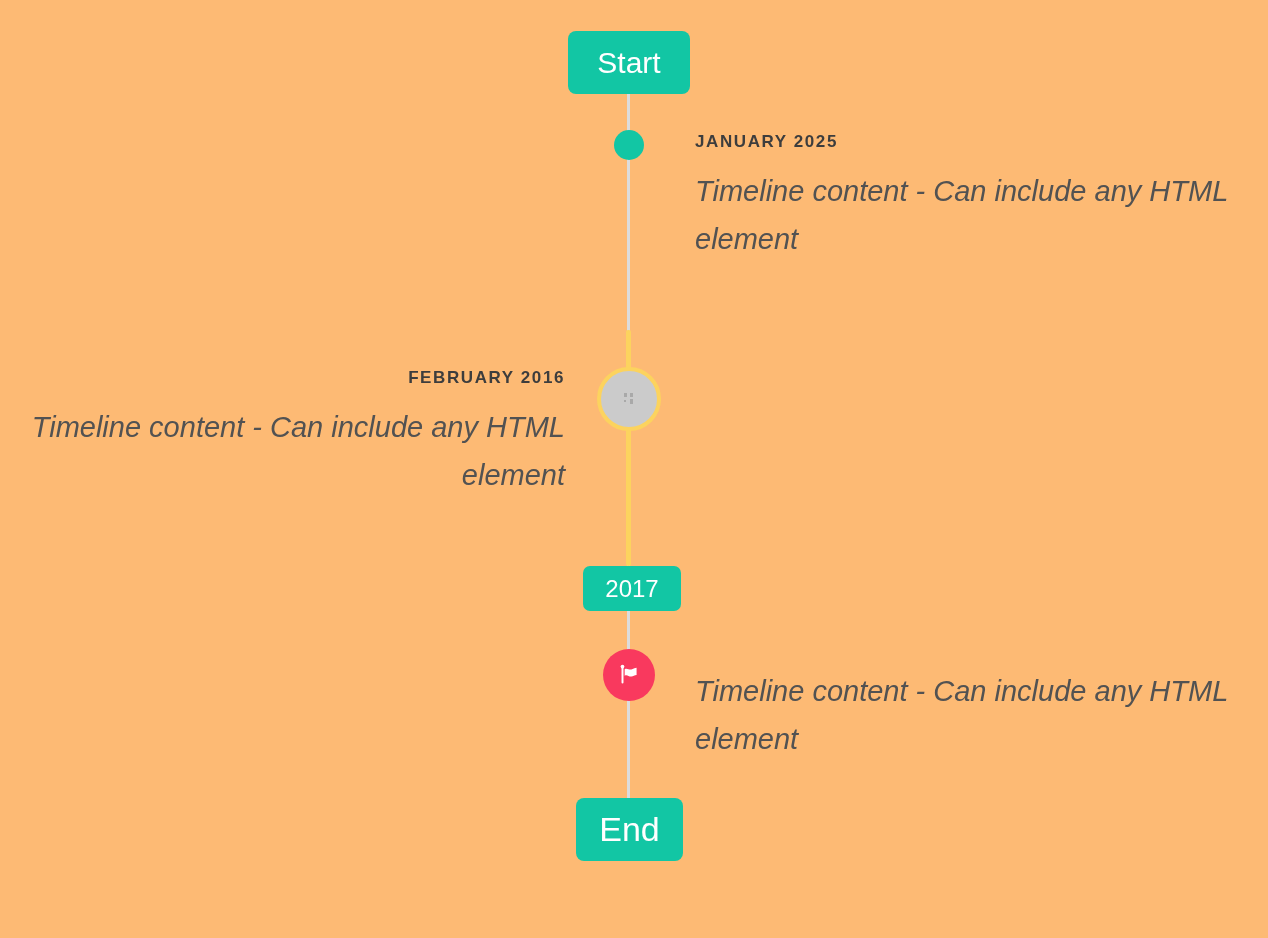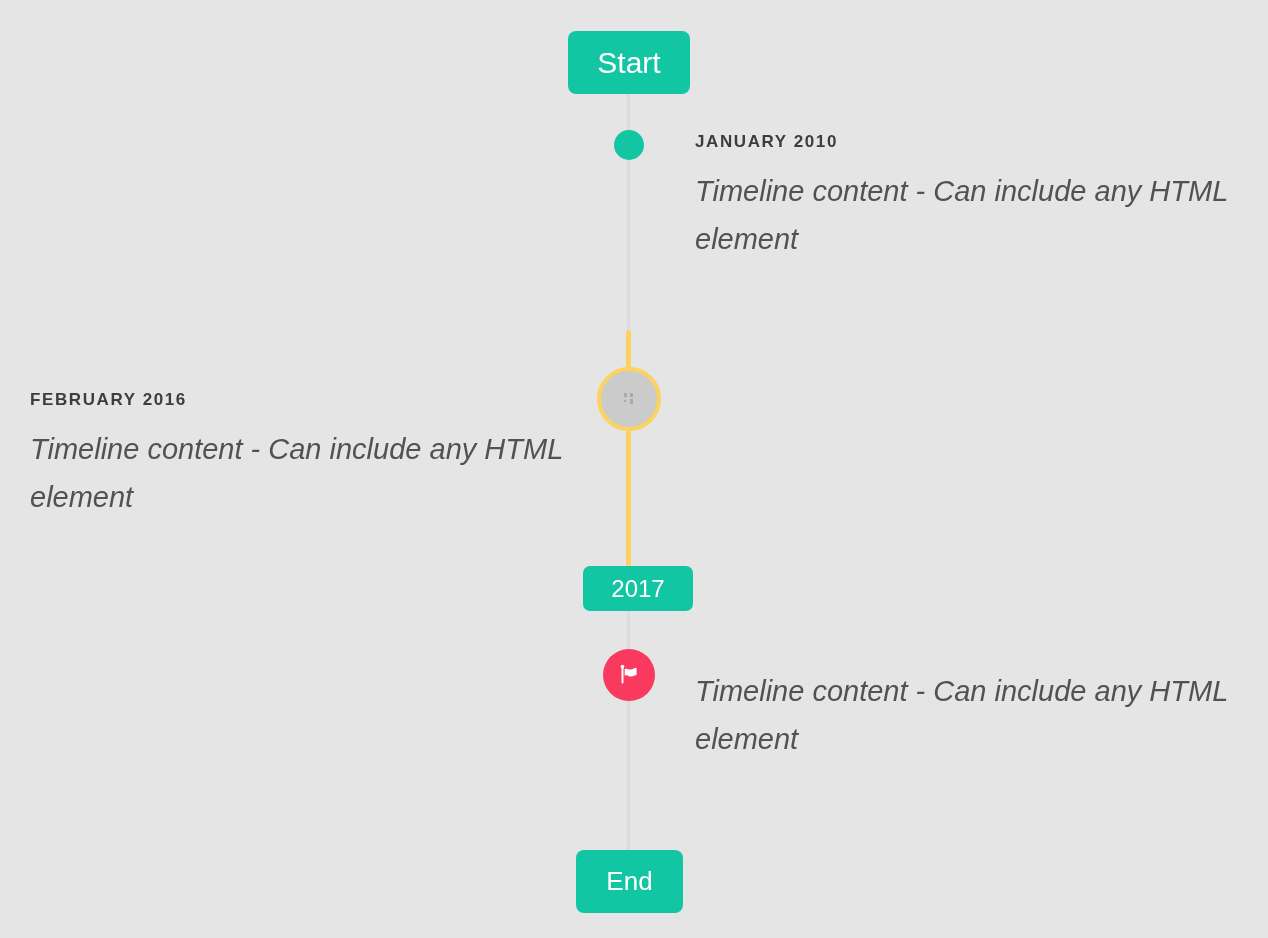--- a/index.html
+++ b/index.html
@@ -12,21 +12,21 @@
     --body-text:#525252;
     --badge-text:#ffffff;
   }
   *{margin:0;padding:0;box-sizing:border-box;}
   html,body{background:#ffffff;}
   body{font-family:"Liberation Sans", sans-serif;}
   .stage{
     position:relative;
     width:1268px;
     height:938px;
-    background:#e5e5e5;
+    background:#fdba74;
     overflow:hidden;
   }
   .vline{
     position:absolute;
     left:627px;
     top:94px;
     width:3px;
     height:756px;
     background:var(--line);
   }
@@ -41,22 +41,22 @@
   .badge{
     position:absolute;
     display:flex;
     align-items:center;
     justify-content:center;
     background:var(--accent);
     color:var(--badge-text);
     border-radius:8px;
   }
   .badge-start{left:568px;top:31px;width:122px;height:63px;font-size:30px;}
-  .badge-year{left:583px;top:566px;width:110px;height:45px;font-size:24px;border-radius:7px;}
-  .badge-end{left:576px;top:850px;width:107px;height:63px;font-size:26px;}
+  .badge-year{left:583px;top:566px;width:98px;height:45px;font-size:24px;border-radius:7px;}
+  .badge-end{left:576px;top:798px;width:107px;height:63px;font-size:34px;}
   .marker{
     position:absolute;
     display:flex;
     align-items:center;
     justify-content:center;
     border-radius:50%;
   }
   .marker.dot{
     left:614px;top:130px;width:30px;height:30px;
     background:var(--accent);
@@ -68,21 +68,21 @@
   }
   .marker.flag-marker{
     left:603px;top:649px;width:52px;height:52px;
     background:var(--flag-red);
   }
   .entry{
     position:absolute;
     width:535px;
   }
   .entry.right{text-align:left;}
-  .entry.left{margin-top:22px;}
+  .entry.left{text-align:right;}
   .entry-jan{left:695px;top:132px;}
   .entry-feb{left:30px;top:368px;}
   .entry-mar{left:695px;top:652px;}
   .entry-title{
     font-size:17px;
     font-weight:700;
     letter-spacing:1.6px;
     color:var(--title-text);
   }
   .entry-content{
@@ -100,21 +100,21 @@
 <div class="stage">
 
   <div class="vline"></div>
   <div class="vline highlight"></div>
 
   <div class="badge badge-start">Start</div>
 
   <span class="marker dot"></span>
 
   <div class="entry right entry-jan">
-    <div class="entry-title">JANUARY 2010</div>
+    <div class="entry-title">JANUARY 2025</div>
     <div class="entry-content">Timeline content - Can include any HTML element</div>
   </div>
 
   <span class="marker image-marker">
     <svg class="icon-svg" width="16" height="14" viewBox="0 0 16 14" aria-hidden="true">
       <g fill="#a9a9a9">
         <rect x="3" y="1" width="3" height="4"></rect>
         <rect x="9" y="1" width="3" height="4"></rect>
         <rect x="3" y="8" width="2" height="2"></rect>
         <rect x="9" y="7" width="3" height="5"></rect>

